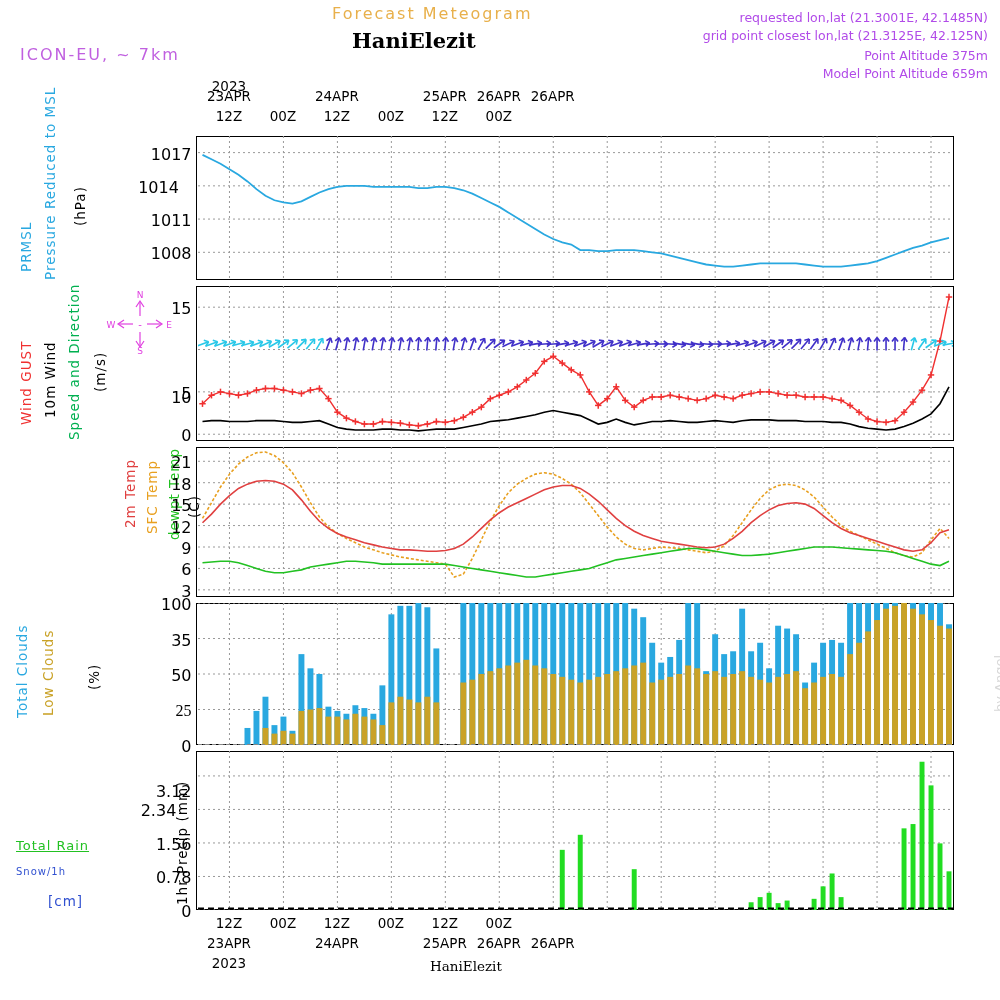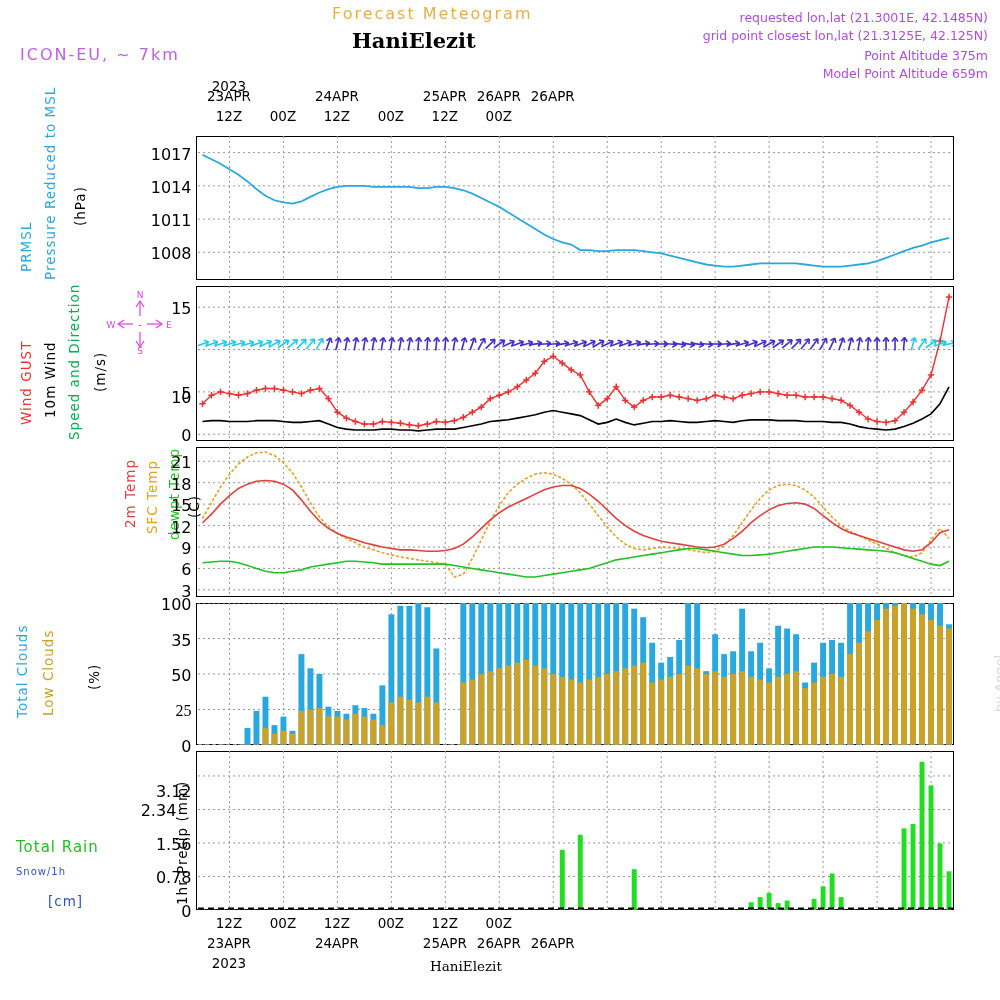--- a/index.html
+++ b/index.html
@@ -55,21 +55,21 @@
 
 <div class="ylab vrot" style="left:122px;top:528px;color:#e04040;">2m Temp</div>
 <div class="ylab vrot" style="left:144px;top:534px;color:#e8a020;">SFC Temp</div>
 <div class="ylab vrot" style="left:166px;top:540px;color:#22c122;">dewpt Temp</div>
 <div class="ylab vrot" style="left:186px;top:518px;color:#000;">(C)</div>
 
 <div class="ylab vrot" style="left:14px;top:718px;color:#29a8e0;">Total Clouds</div>
 <div class="ylab vrot" style="left:40px;top:716px;color:#c9a227;">Low Clouds</div>
 <div class="ylab vrot" style="left:86px;top:690px;color:#000;">(%)</div>
 
-<div class="abs" style="left:16px;top:838px;font-size:15px;letter-spacing:1px;color:#22c122;">Total  Rain</div>
+<div class="abs" style="left:16px;top:838px;font-size:13px;letter-spacing:1px;color:#22c122;text-decoration:underline;">Total  Rain</div>
 <div class="abs" style="left:16px;top:866px;font-size:10px;letter-spacing:1px;color:#3050d0;">Snow/1h</div>
 <div class="abs" style="left:48px;top:893px;font-size:13.5px;letter-spacing:1px;color:#3050d0;">[cm]</div>
 <div class="ylab vrot" style="left:174px;top:905px;color:#000;">1hr Precip (mm)</div>
 
 <div id="draw-layer" class="abs" style="left:0;top:0;width:1000px;height:1000px;">
     <svg width="755.5" height="144" style="position: absolute; left: 197.5px; top: 136px;">
       <line x1="31.479166666666664" y1="0" x2="31.479166666666664" y2="144" stroke="#999" stroke-width="1" stroke-dasharray="2,3"></line>
       <line x1="85.44345238095238" y1="0" x2="85.44345238095238" y2="144" stroke="#999" stroke-width="1" stroke-dasharray="2,3"></line>
       <line x1="139.4077380952381" y1="0" x2="139.4077380952381" y2="144" stroke="#999" stroke-width="1" stroke-dasharray="2,3"></line>
       <line x1="193.3720238095238" y1="0" x2="193.3720238095238" y2="144" stroke="#999" stroke-width="1" stroke-dasharray="2,3"></line>
@@ -939,21 +939,21 @@
       <rect x="739.5355654761904" y="92.39189189189189" width="4.94672619047619" height="66.60810810810811" fill="#22dd22"></rect>
       <rect x="748.5296130952381" y="120.32432432432432" width="4.94672619047619" height="38.67567567567568" fill="#22dd22"></rect>
       <line x1="0" y1="157.5" x2="755.5" y2="157.5" stroke="#000" stroke-width="2" stroke-dasharray="6,4"></line>
     </svg>
   </div>
 
 <div id="bottom-axis"></div>
 
 <div class="tick" style="left: 125.5px; top: 244.308px; width: 66px; text-align: right;">1008</div>
 <div class="tick" style="left: 125.5px; top: 211.077px; width: 66px; text-align: right;">1011</div>
-<div class="tick" style="left: 125.5px; top: 177.846px; width: 66px; text-align: right;">1014</div>
+<div class="tick" style="left: 125.5px; top: 177.846px; width: 66px; text-align: center;">1014</div>
 <div class="tick" style="left: 125.5px; top: 144.615px; width: 66px; text-align: right;">1017</div>
 <div class="tick" style="left: 125.5px; top: 426.224px; width: 66px; text-align: right;">0</div>
 <div class="tick" style="left: 125.5px; top: 383.874px; width: 66px; text-align: right;">5</div>
 <div class="tick" style="left: 125.5px; top: 341.525px; width: 66px; text-align: right; margin-top: 46px;">10</div>
 <div class="tick" style="left: 125.5px; top: 299.175px; width: 66px; text-align: right;">15</div>
 <div class="abs" style="left: 105px; top: 288px; width: 70px; height: 70px;">
     <svg width="70" height="70">
       <text x="35" y="10" font-size="9" fill="#e040e0" text-anchor="middle" font-family="DejaVu Sans">N</text>
       <text x="35" y="66" font-size="9" fill="#e040e0" text-anchor="middle" font-family="DejaVu Sans">S</text>
       <text x="64" y="40" font-size="9" fill="#e040e0" text-anchor="middle" font-family="DejaVu Sans">E</text>

